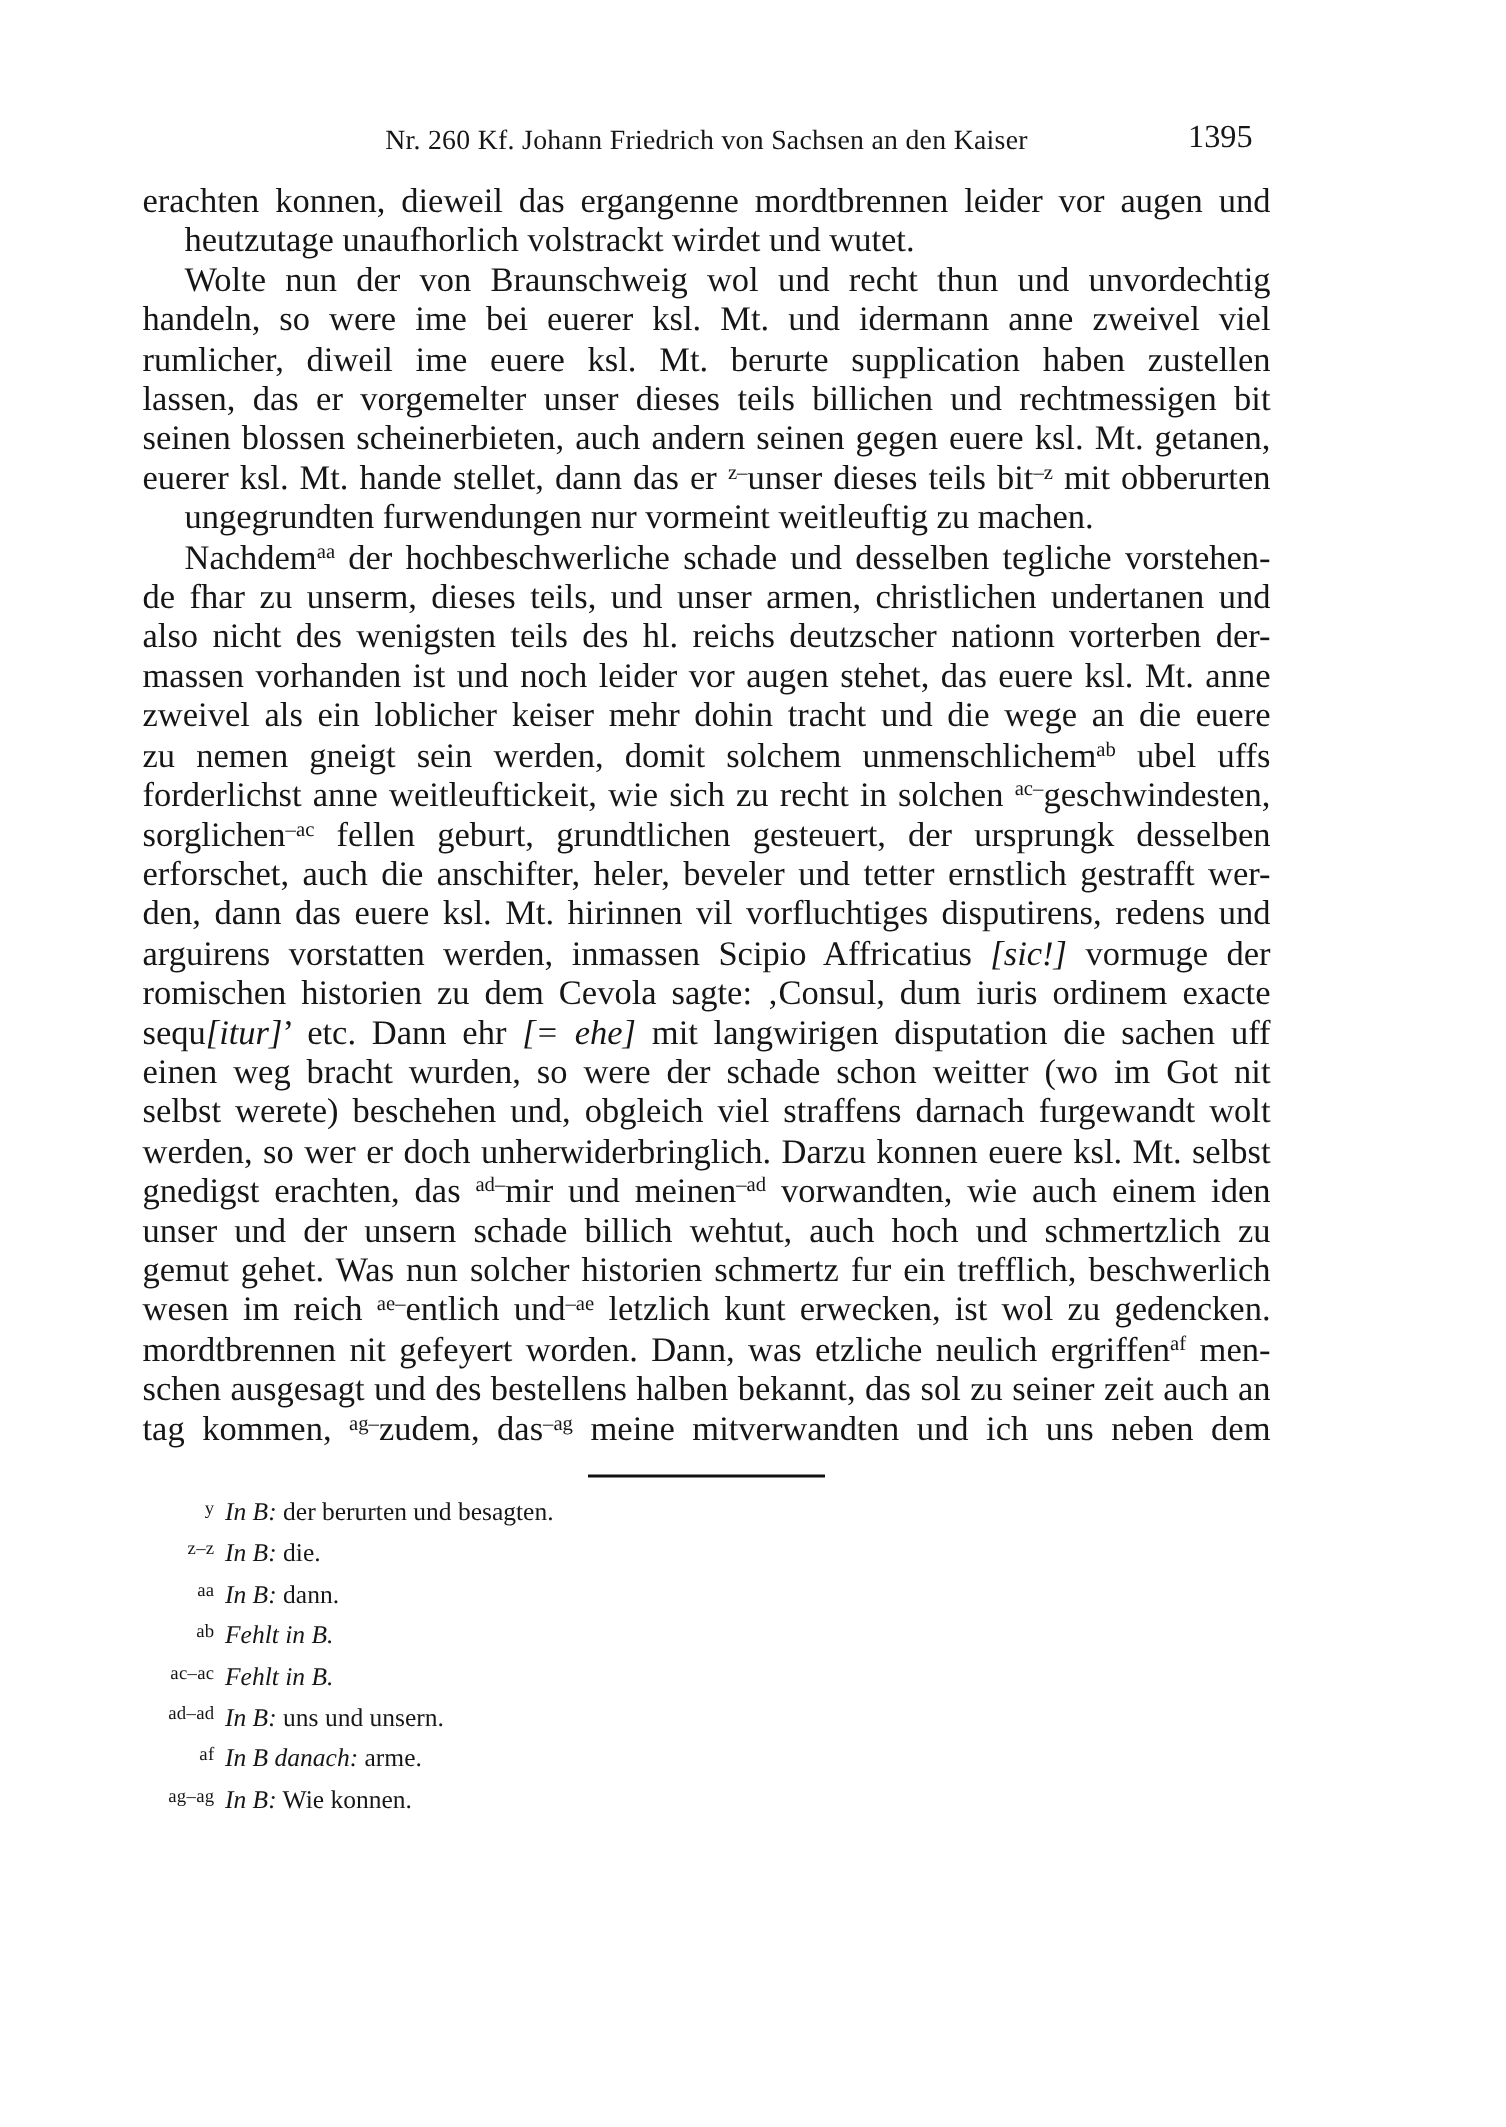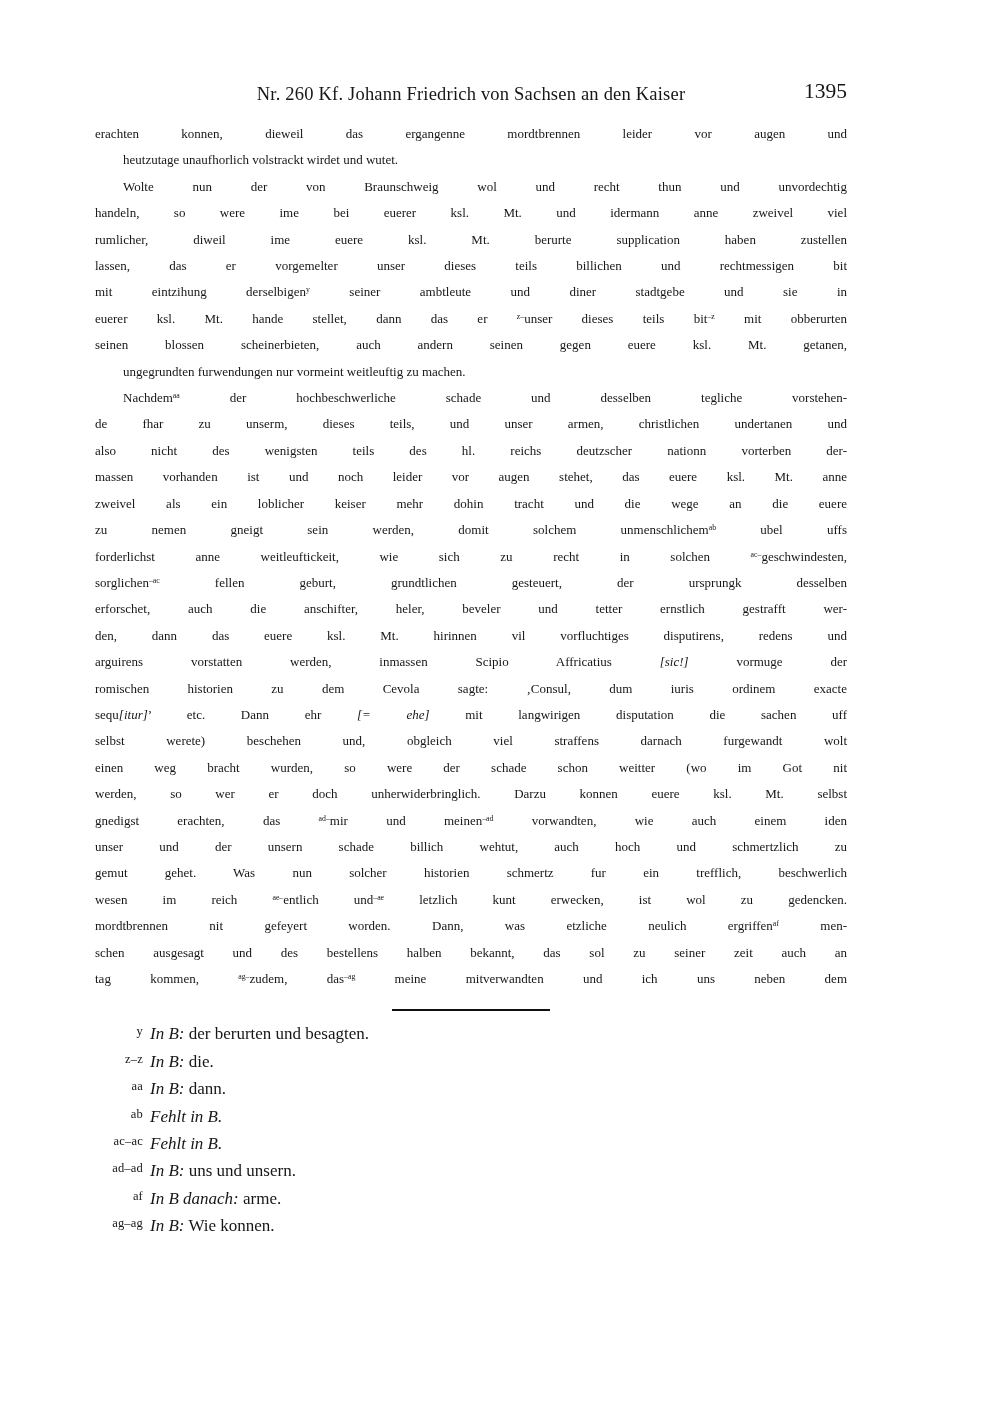--- a/index.html
+++ b/index.html
@@ -9,24 +9,24 @@
     font-family: "Liberation Serif", "DejaVu Serif", serif;
     color: #161616;
     overflow: hidden;
   }
   .sheet { position: relative; width: 1004px; height: 1263px; background: #ffffff; }
   .textblock { position: absolute; left: 95px; top: 82px; width: 752px; }
 
   
   .header { position: relative; height: 24px; font-size: 18.5px; line-height: 24px; }
   .header-title { text-align: center; letter-spacing: 0.2px; }
-  .page-num { position: absolute; right: 0; top: -3px; font-size: 21.5px; }
+  .page-num { position: absolute; right: 12px; top: -3px; font-size: 21.5px; }
 
   
-  .bodytext { margin-top: 15px; font-size: 13px; line-height: 26.4px; }
+  .bodytext { margin-top: 15px; font-size: 23px; line-height: 26.4px; }
   .line { text-align: justify; text-align-last: justify; white-space: normal; }
   .line.left { text-align: left; text-align-last: left; margin-left: 28px; }
   .line.indent { padding-left: 28px; }
   .bodytext sup, .fn-text sup {
     font-size: 0.6em;
     vertical-align: 0.5em;
     line-height: 0;
   }
   em { }
 
@@ -51,39 +51,38 @@
       <div class="page-num">1395</div>
     </div>
 
     <div class="bodytext">
         <div class="line">erachten konnen, dieweil das ergangenne mordtbrennen leider vor augen und</div>
         <div class="line left">heutzutage unaufhorlich volstrackt wirdet und wutet.</div>
         <div class="line indent">Wolte nun der von Braunschweig wol und recht thun und unvordechtig</div>
         <div class="line">handeln, so were ime bei euerer ksl. Mt. und idermann anne zweivel viel</div>
         <div class="line">rumlicher, diweil ime euere ksl. Mt. berurte supplication haben zustellen</div>
         <div class="line">lassen, das er vorgemelter unser dieses teils billichen und rechtmessigen bit</div>
-        <div class="line">mit eintzihung derselbigen<sup>y</sup> seiner ambtleute und diner stadtgebe und sie in</div>
+        <div class="line">seinen blossen scheinerbieten, auch andern seinen gegen euere ksl. Mt. getanen,</div>
         <div class="line">euerer ksl. Mt. hande stellet, dann das er <sup>z–</sup>unser dieses teils bit<sup>–z</sup> mit obberurten</div>
-        <div class="line">seinen blossen scheinerbieten, auch andern seinen gegen euere ksl. Mt. getanen,</div>
         <div class="line left">ungegrundten furwendungen nur vormeint weitleuftig zu machen.</div>
         <div class="line indent">Nachdem<sup>aa</sup> der hochbeschwerliche schade und desselben tegliche vorstehen-</div>
         <div class="line">de fhar zu unserm, dieses teils, und unser armen, christlichen undertanen und</div>
         <div class="line">also nicht des wenigsten teils des hl. reichs deutzscher nationn vorterben der-</div>
         <div class="line">massen vorhanden ist und noch leider vor augen stehet, das euere ksl. Mt. anne</div>
         <div class="line">zweivel als ein loblicher keiser mehr dohin tracht und die wege an die euere</div>
         <div class="line">zu nemen gneigt sein werden, domit solchem unmenschlichem<sup>ab</sup> ubel uffs</div>
         <div class="line">forderlichst anne weitleuftickeit, wie sich zu recht in solchen <sup>ac–</sup>geschwindesten,</div>
         <div class="line">sorglichen<sup>–ac</sup> fellen geburt, grundtlichen gesteuert, der ursprungk desselben</div>
         <div class="line">erforschet, auch die anschifter, heler, beveler und tetter ernstlich gestrafft wer-</div>
         <div class="line">den, dann das euere ksl. Mt. hirinnen vil vorfluchtiges disputirens, redens und</div>
         <div class="line">arguirens vorstatten werden, inmassen Scipio Affricatius <em>[sic!]</em> vormuge der</div>
         <div class="line">romischen historien zu dem Cevola sagte: ‚Consul, dum iuris ordinem exacte</div>
         <div class="line">sequ<em>[itur]</em>’ etc. Dann ehr <em>[= ehe]</em> mit langwirigen disputation die sachen uff</div>
+        <div class="line">einen weg bracht wurden, so were der schade schon weitter (wo im Got nit</div>
         <div class="line">selbst werete) beschehen und, obgleich viel straffens darnach furgewandt wolt</div>
-        <div class="line">einen weg bracht wurden, so were der schade schon weitter (wo im Got nit</div>
         <div class="line">werden, so wer er doch unherwiderbringlich. Darzu konnen euere ksl. Mt. selbst</div>
         <div class="line">gnedigst erachten, das <sup>ad–</sup>mir und meinen<sup>–ad</sup> vorwandten, wie auch einem iden</div>
         <div class="line">unser und der unsern schade billich wehtut, auch hoch und schmertzlich zu</div>
         <div class="line">gemut gehet. Was nun solcher historien schmertz fur ein trefflich, beschwerlich</div>
         <div class="line">wesen im reich <sup>ae–</sup>entlich und<sup>–ae</sup> letzlich kunt erwecken, ist wol zu gedencken.</div>
         <div class="line">mordtbrennen nit gefeyert worden. Dann, was etzliche neulich ergriffen<sup>af</sup> men-</div>
         <div class="line">schen ausgesagt und des bestellens halben bekannt, das sol zu seiner zeit auch an</div>
         <div class="line">tag kommen, <sup>ag–</sup>zudem, das<sup>–ag</sup> meine mitverwandten und ich uns neben dem</div>
       </div>
 

